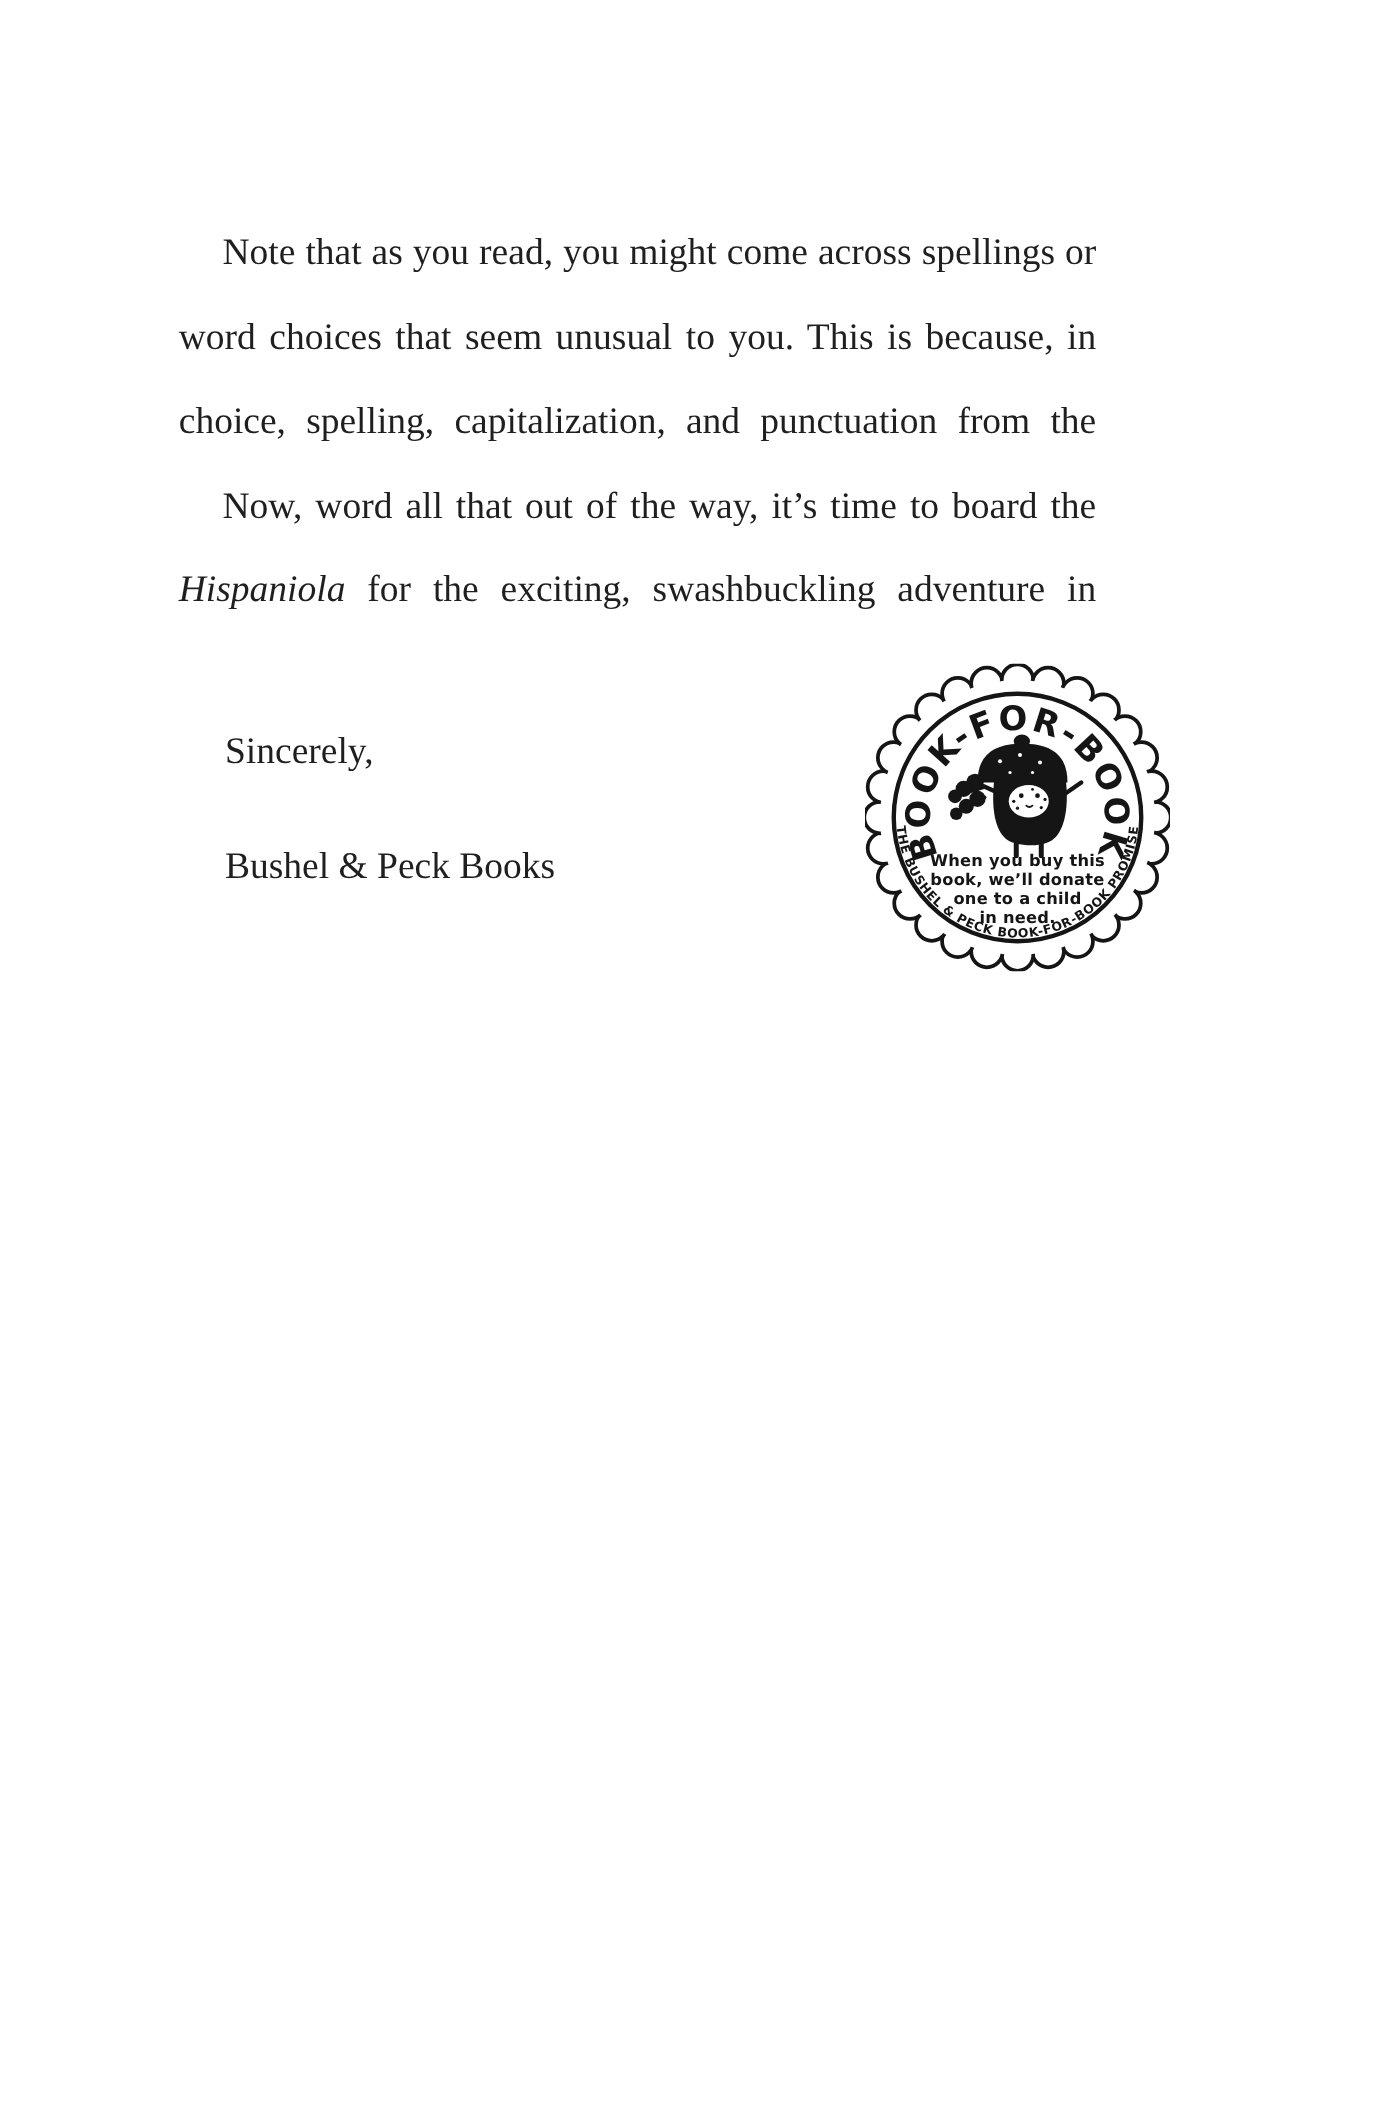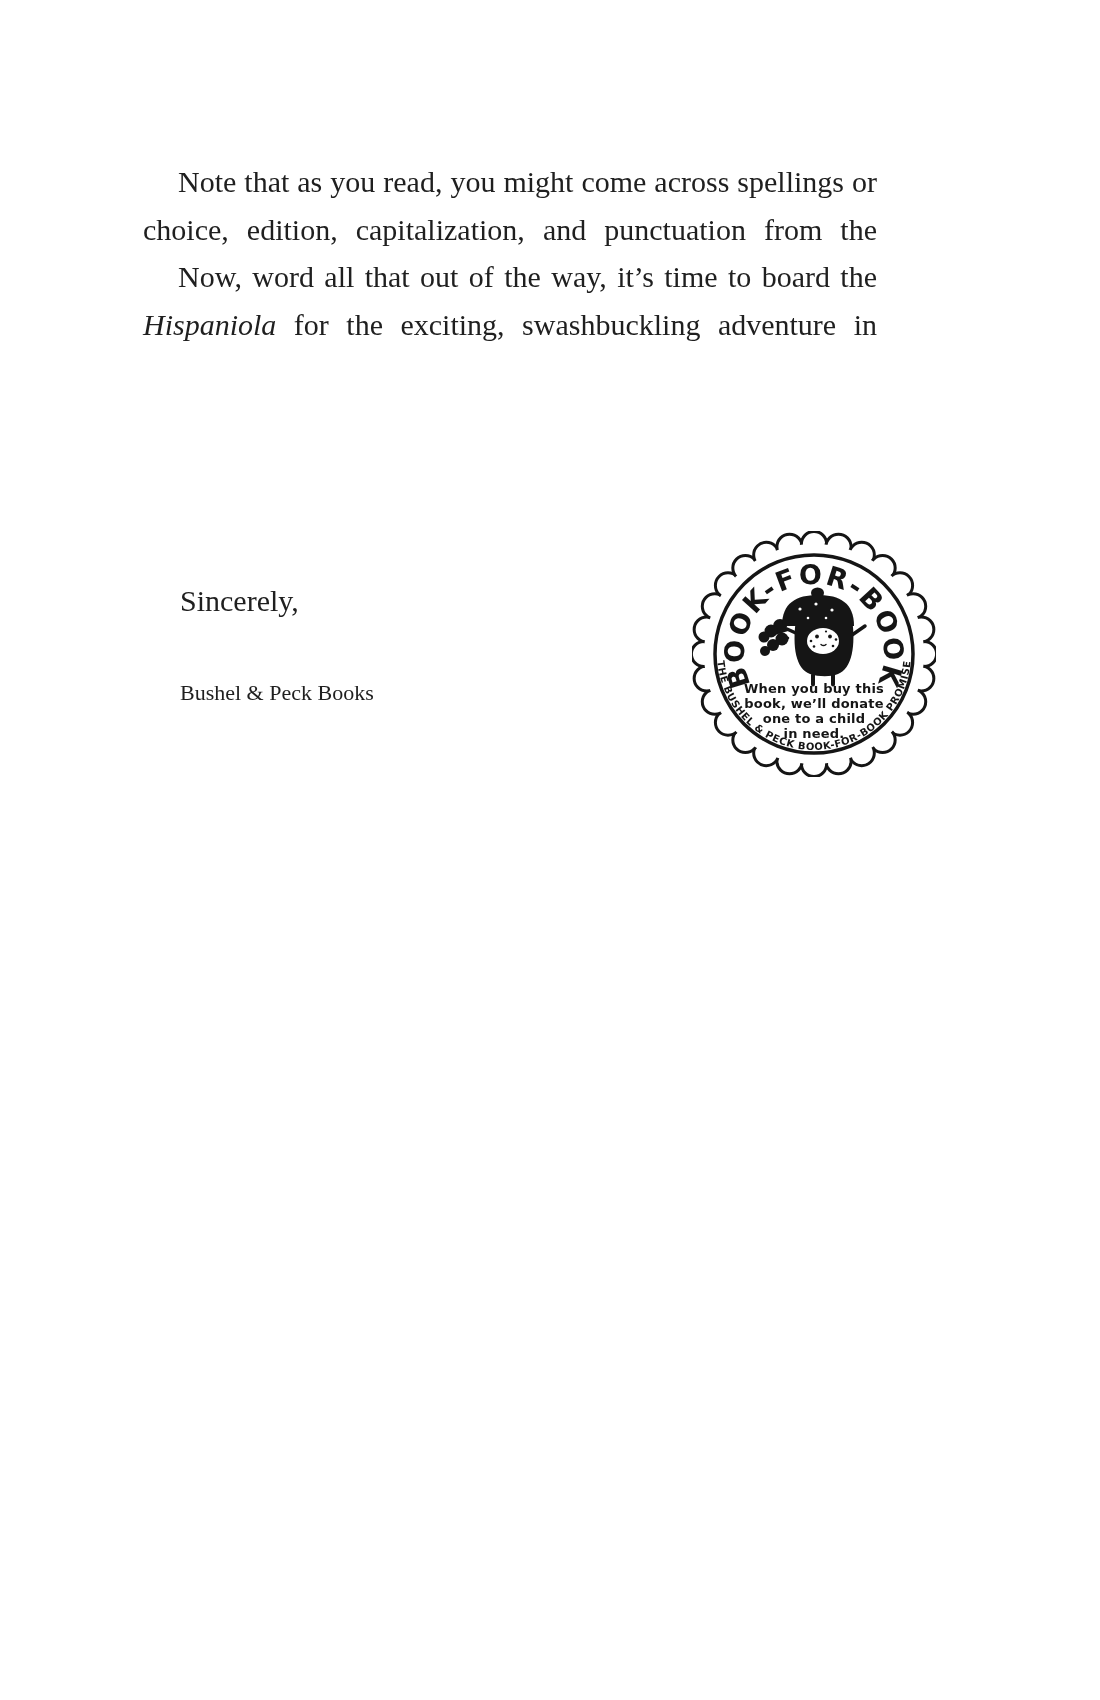--- a/index.html
+++ b/index.html
@@ -14,31 +14,32 @@
     color:var(--ink,#1f1f1f);
   }
   .letter-body{
     position:absolute;left:143px;top:158px;width:734px;
     font-size:30px;line-height:47.5px;
   }
   .letter-body .line{
     text-align:justify;
     text-align-last:justify;
     white-space:normal;
+    margin-top:20px;
   }
   .letter-body .line.last{text-align-last:left;}
   .letter-body .line.indent{text-indent:35px;}
   .letter-body i{}
   .salutation{
     position:absolute;left:180px;top:584px;
     font-size:30px;line-height:34px;
   }
   .signature{
     position:absolute;left:180px;top:676px;
-    font-size:22px;line-height:34px;text-align:right;
+    font-size:30px;line-height:34px;text-align:right;
   }
   .seal{
     position:absolute;left:692px;top:531px;
     width:244px;height:246px;
   }
   .seal text{
     font-family:"DejaVu Sans","Liberation Sans",sans-serif;
     font-weight:700;
     fill:var(--seal-ink,#151515);
   }
@@ -46,21 +47,22 @@
   .seal .arc-bottom{font-size:10px;letter-spacing:0.5px;}
   .seal .seal-msg{font-size:13px;letter-spacing:0.2px;}
 </style>
 </head>
 <body>
 
 <div class="page">
 
   <div class="letter-body">
       <div class="line indent"><span>Note that as you read, you might come across spellings or</span></div>
-      <div class="line"><span>choice, edition, capitalization, and punctuation from the</span></div>
+      <div class="line"><span>word choices that seem unusual to you. This is because, in</span></div>
+      <div class="line"><span>choice, spelling, capitalization, and punctuation from the</span></div>
       <div class="line indent"><span>Now, word all that out of the way, it’s time to board the</span></div>
       <div class="line"><i>Hispaniola</i><span> for the exciting, swashbuckling adventure in</span></div>
     </div>
 
   <div class="salutation">Sincerely,</div>
   <div class="signature">Bushel &amp; Peck Books</div>
 
   <svg class="seal" viewBox="0 0 244 246" xmlns="http://www.w3.org/2000/svg">
     <defs>
       <path id="arcTop" d="M 61.4 158 A 70 70 0 1 1 182.6 158" fill="none"></path>

